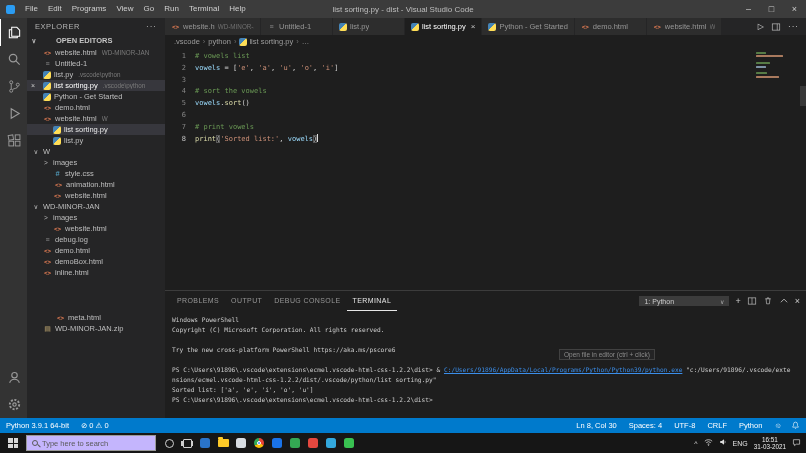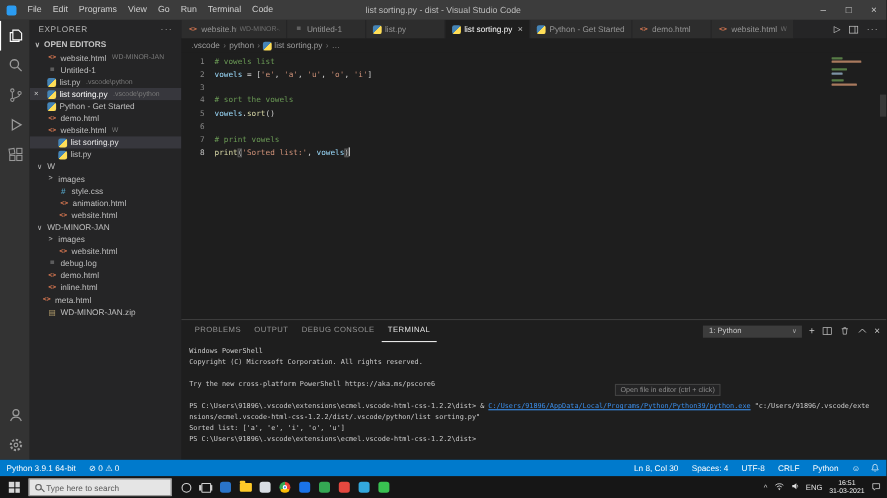--- a/index.html
+++ b/index.html
@@ -20,21 +20,21 @@
   .main{flex:1;display:flex;min-height:0}
 
   .activitybar{flex:0 0 27px;background:#333;display:flex;flex-direction:column;align-items:stretch;padding-top:1px}
   .act-item{height:27px;display:flex;align-items:center;justify-content:center;color:#9a9a9a;border-left:1.5px solid transparent}
   .act-item.active{color:#fff;border-left-color:#fff}
   .act-spacer{flex:1}
 
   .sidebar{flex:0 0 138px;background:#252526;display:flex;flex-direction:column;min-height:0;overflow:hidden}
   .sb-title{flex:0 0 16px;display:flex;align-items:center;padding:0 8px;font-size:7.5px;letter-spacing:.5px;color:#b3b3b3}
   .sb-title .more{margin-left:auto;font-size:8px;color:#bbb;letter-spacing:1px}
-  .sb-sec{flex:0 0 13px;display:flex;align-items:center;gap:2px;padding:0 3px;font-size:7.5px;font-weight:bold;color:#c5c5c5}
+  .sb-sec{flex:0 0 13px;display:flex;align-items:center;gap:18px;padding:0 3px;font-size:7.5px;font-weight:bold;color:#c5c5c5}
   .chev{display:inline-block;width:8px;text-align:center;font-size:6.5px;color:#bbb;flex:0 0 auto}
   .oe-row,.tree-row{position:relative;height:11px;display:flex;align-items:center;gap:3px;padding-left:16px;font-size:7.5px;color:#bfbfbf;white-space:nowrap;overflow:hidden}
   .oe-row.active{background:#37373d;color:#fff}
   .oe-close{position:absolute;left:4px;font-size:7px;color:#ccc}
   .file-detail{font-size:6.3px;color:#7a7a7a;margin-left:2px;overflow:hidden;text-overflow:ellipsis}
   .tree-row.selected{background:#37373d;color:#e8e8e8}
   .sb-fill{flex:1}
   .sb-outline{flex:0 0 14px;display:flex;align-items:center;gap:2px;padding:0 3px;font-size:7.5px;font-weight:bold;color:#c5c5c5;border-top:1px solid #1b1b1c}
 
   .ficon{flex:0 0 auto;display:inline-flex;align-items:center;justify-content:center;width:9px}
@@ -95,21 +95,21 @@
   .statusbar{flex:0 0 15px;background:#007acc;display:flex;align-items:center;color:#fff;font-size:7.5px}
   .sb-item{padding:0 6px;white-space:nowrap}
   .sb-right{margin-left:auto;display:flex;align-items:center}
   .sb-bell{display:flex;align-items:center;padding:0 6px 0 3px}
 
   
   .taskbar{flex:0 0 20px;background:#161616;display:flex;align-items:center}
   .tb-start{flex:0 0 26px;display:flex;align-items:center;justify-content:center;height:100%}
   .win-grid{display:grid;grid-template-columns:4.5px 4.5px;grid-template-rows:4.5px 4.5px;gap:1px}
   .win-grid span{background:#d8d8d8}
-  .tb-search{flex:0 0 130px;height:16px;background:#e5e5e5;border:1px solid #9a9a9a;display:flex;align-items:center;gap:4px;padding:0 5px;color:#5a5a5a;font-size:7.5px;white-space:nowrap}
+  .tb-search{flex:0 0 130px;height:16px;background:#c4b5fd;border:1px solid #9a9a9a;display:flex;align-items:center;gap:4px;padding:0 5px;color:#5a5a5a;font-size:7.5px;white-space:nowrap}
   .mag{position:relative;width:6px;height:6px;border:1.2px solid #5a5a5a;border-radius:50%;flex:0 0 auto}
   .mag::after{content:"";position:absolute;width:3.5px;height:1.2px;background:#5a5a5a;transform:rotate(45deg);right:-3px;bottom:-1px}
   .tb-apps{display:flex;align-items:center;height:100%;margin-left:4px}
   .tb-app{width:18px;height:100%;display:flex;align-items:center;justify-content:center}
   .tb-dot{width:10px;height:10px;border-radius:2.5px}
   .tb-ring{width:9px;height:9px;border:1.6px solid #d0d0d0;border-radius:50%}
   .tb-taskview{width:9px;height:9px;border:1.2px solid #d0d0d0;border-radius:1px;position:relative}
   .tb-taskview::before{content:"";position:absolute;left:-2.5px;top:1.5px;width:2px;height:5px;background:#d0d0d0}
   .tb-taskview::after{content:"";position:absolute;right:-2.5px;top:1.5px;width:2px;height:5px;background:#d0d0d0}
   .tb-folder{width:11px;height:8px;background:#ffca28;border-radius:1px;position:relative}
@@ -129,21 +129,21 @@
   <div class="titlebar">
     <span class="vsc-logo"></span>
     <nav class="menubar" id="menubar">
         <span class="menu-item">File</span>
         <span class="menu-item">Edit</span>
         <span class="menu-item">Programs</span>
         <span class="menu-item">View</span>
         <span class="menu-item">Go</span>
         <span class="menu-item">Run</span>
         <span class="menu-item">Terminal</span>
-        <span class="menu-item">Code</span>
+        <span class="menu-item">Help</span>
       </nav>
     <span class="window-title">list sorting.py - dist - Visual Studio Code</span>
     <div class="win-controls">
       <span class="win-btn">–</span>
       <span class="win-btn">□</span>
       <span class="win-btn close">×</span>
     </div>
   </div>
 
   <div class="main">
@@ -294,23 +294,28 @@
             <span>debug.log</span>
           </div>
           <div class="tree-row" style="padding-left: 5px;">
             <span class="chev"></span>
             <span class="ficon htmlicon">&lt;&gt;</span>
             <span>demo.html</span>
           </div>
           <div class="tree-row" style="padding-left: 5px;">
             <span class="chev"></span>
             <span class="ficon htmlicon">&lt;&gt;</span>
+            <span>demoBox.html</span>
+          </div>
+          <div class="tree-row" style="padding-left: 5px;">
+            <span class="chev"></span>
+            <span class="ficon htmlicon">&lt;&gt;</span>
             <span>inline.html</span>
           </div>
-          <div class="tree-row" style="padding-left: 0;">
+          <div class="tree-row" style="padding-left: 18px; margin-top: 34px;">
             <span class="chev"></span>
             <span class="ficon htmlicon">&lt;&gt;</span>
             <span>meta.html</span>
           </div>
           <div class="tree-row" style="padding-left: 5px;">
             <span class="chev"></span>
             <span class="ficon zipicon">▤</span>
             <span>WD-MINOR-JAN.zip</span>
           </div>
         </div>

